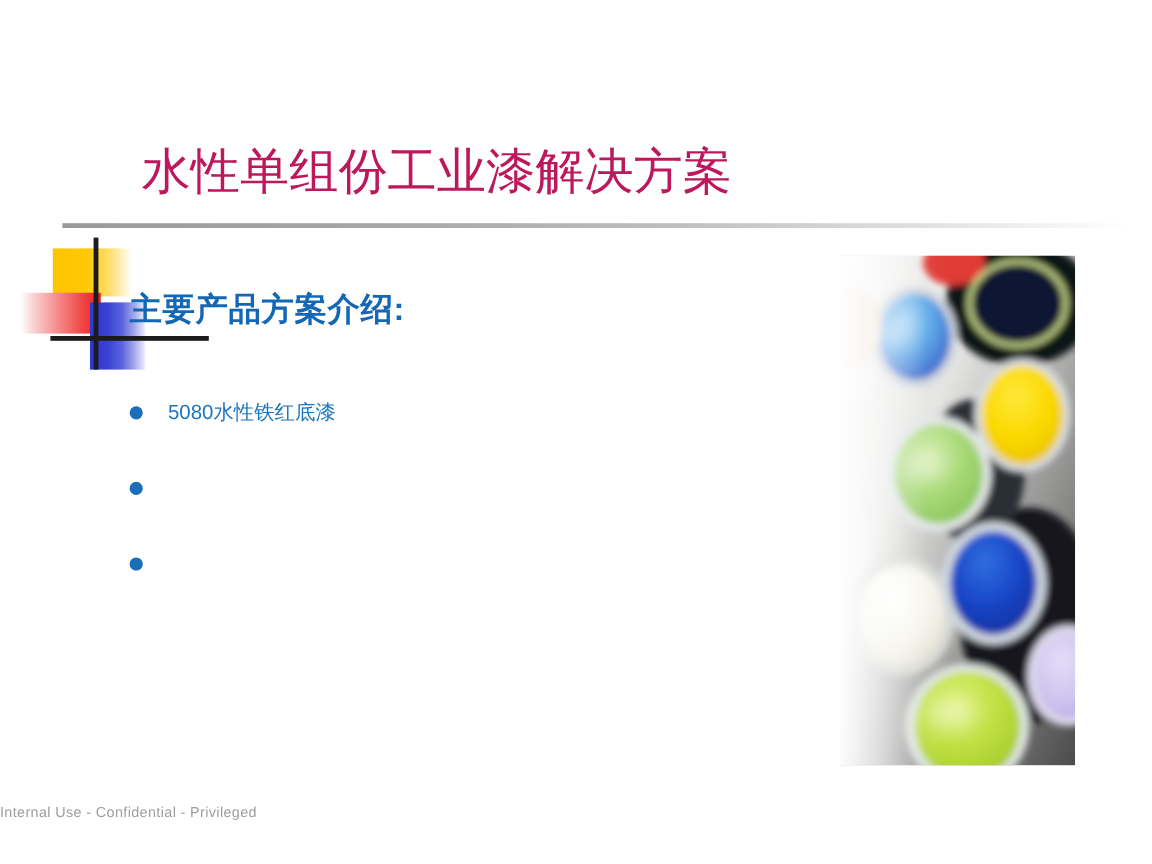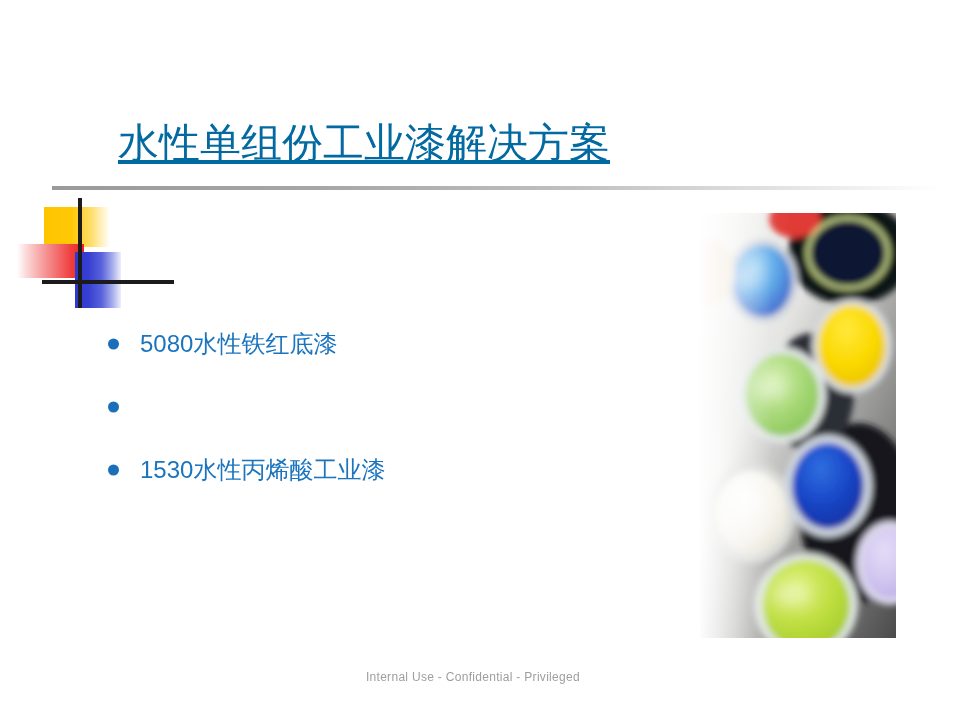--- a/index.html
+++ b/index.html
@@ -70,24 +70,23 @@
     background: #1B1B1B;
   }
 
   
   .title {
     position: absolute;
     left: 118px;
     top: 123px;
     font-size: 41px;
     line-height: 1;
-    color: #0369a1;
+    color: #be185d;
     letter-spacing: 0px;
     white-space: nowrap;
-    text-decoration: underline;
   }
   .title-rule {
     position: absolute;
     left: 52px;
     top: 186px;
     width: 888px;
     height: 4px;
     background: linear-gradient(to right, #9A9A9A 0%, #A6A6A6 30%, #BFBFBF 58%, #E2E2E2 82%, #ffffff 100%);
   }
 
@@ -123,21 +122,21 @@
     position: absolute;
     left: 4px;
     top: 50%;
     transform: translateY(-50%);
     width: 11px;
     height: 11px;
     border-radius: 50%;
     background: #1A6FB8;
   }
   .bullet-text {
-    font-size: 24px;
+    font-size: 17px;
     color: #1B74BE;
     white-space: nowrap;
     letter-spacing: 0px;
   }
 
   
   .photo {
     position: absolute;
     left: 700px;
     top: 213px;
@@ -149,21 +148,21 @@
   .photo svg {
     display: block;
   }
 
   
   .footer {
     position: absolute;
     left: 0;
     top: 670px;
     width: 580px;
-    text-align: right;
+    text-align: left;
     font-size: 12px;
     color: #9E9E9E;
     letter-spacing: 0.3px;
   }
 </style>
 </head>
 <body>
 
 <div class="slide">
 
@@ -171,32 +170,32 @@
     <div class="deco-yellow"></div>
     <div class="deco-red"></div>
     <div class="deco-blue"></div>
     <div class="deco-vline"></div>
     <div class="deco-hline"></div>
   </div>
 
   <div class="title">水性单组份工业漆解决方案</div>
   <div class="title-rule"></div>
 
+  <div class="subhead">主要产品方案介绍:</div>
 
   <ul class="bullet-list">
     <li class="bullet-item">
       <span class="bullet-dot"></span>
       <span class="bullet-text">5080水性铁红底漆</span>
     </li>
     <li class="bullet-item">
       <span class="bullet-dot"></span>
     </li>
     <li class="bullet-item">
       <span class="bullet-dot"></span>
-      <span class="bullet-text">1530水性丙烯酸工业漆</span>
     </li>
   </ul>
 
   <div class="photo">
     <svg width="196" height="425" viewBox="0 0 196 425" xmlns="http://www.w3.org/2000/svg">
       <defs>
         <filter id="blurSoft" x="-20%" y="-20%" width="140%" height="140%">
           <feGaussianBlur stdDeviation="3.2"></feGaussianBlur>
         </filter>
         <filter id="blurHeavy" x="-30%" y="-30%" width="160%" height="160%">

